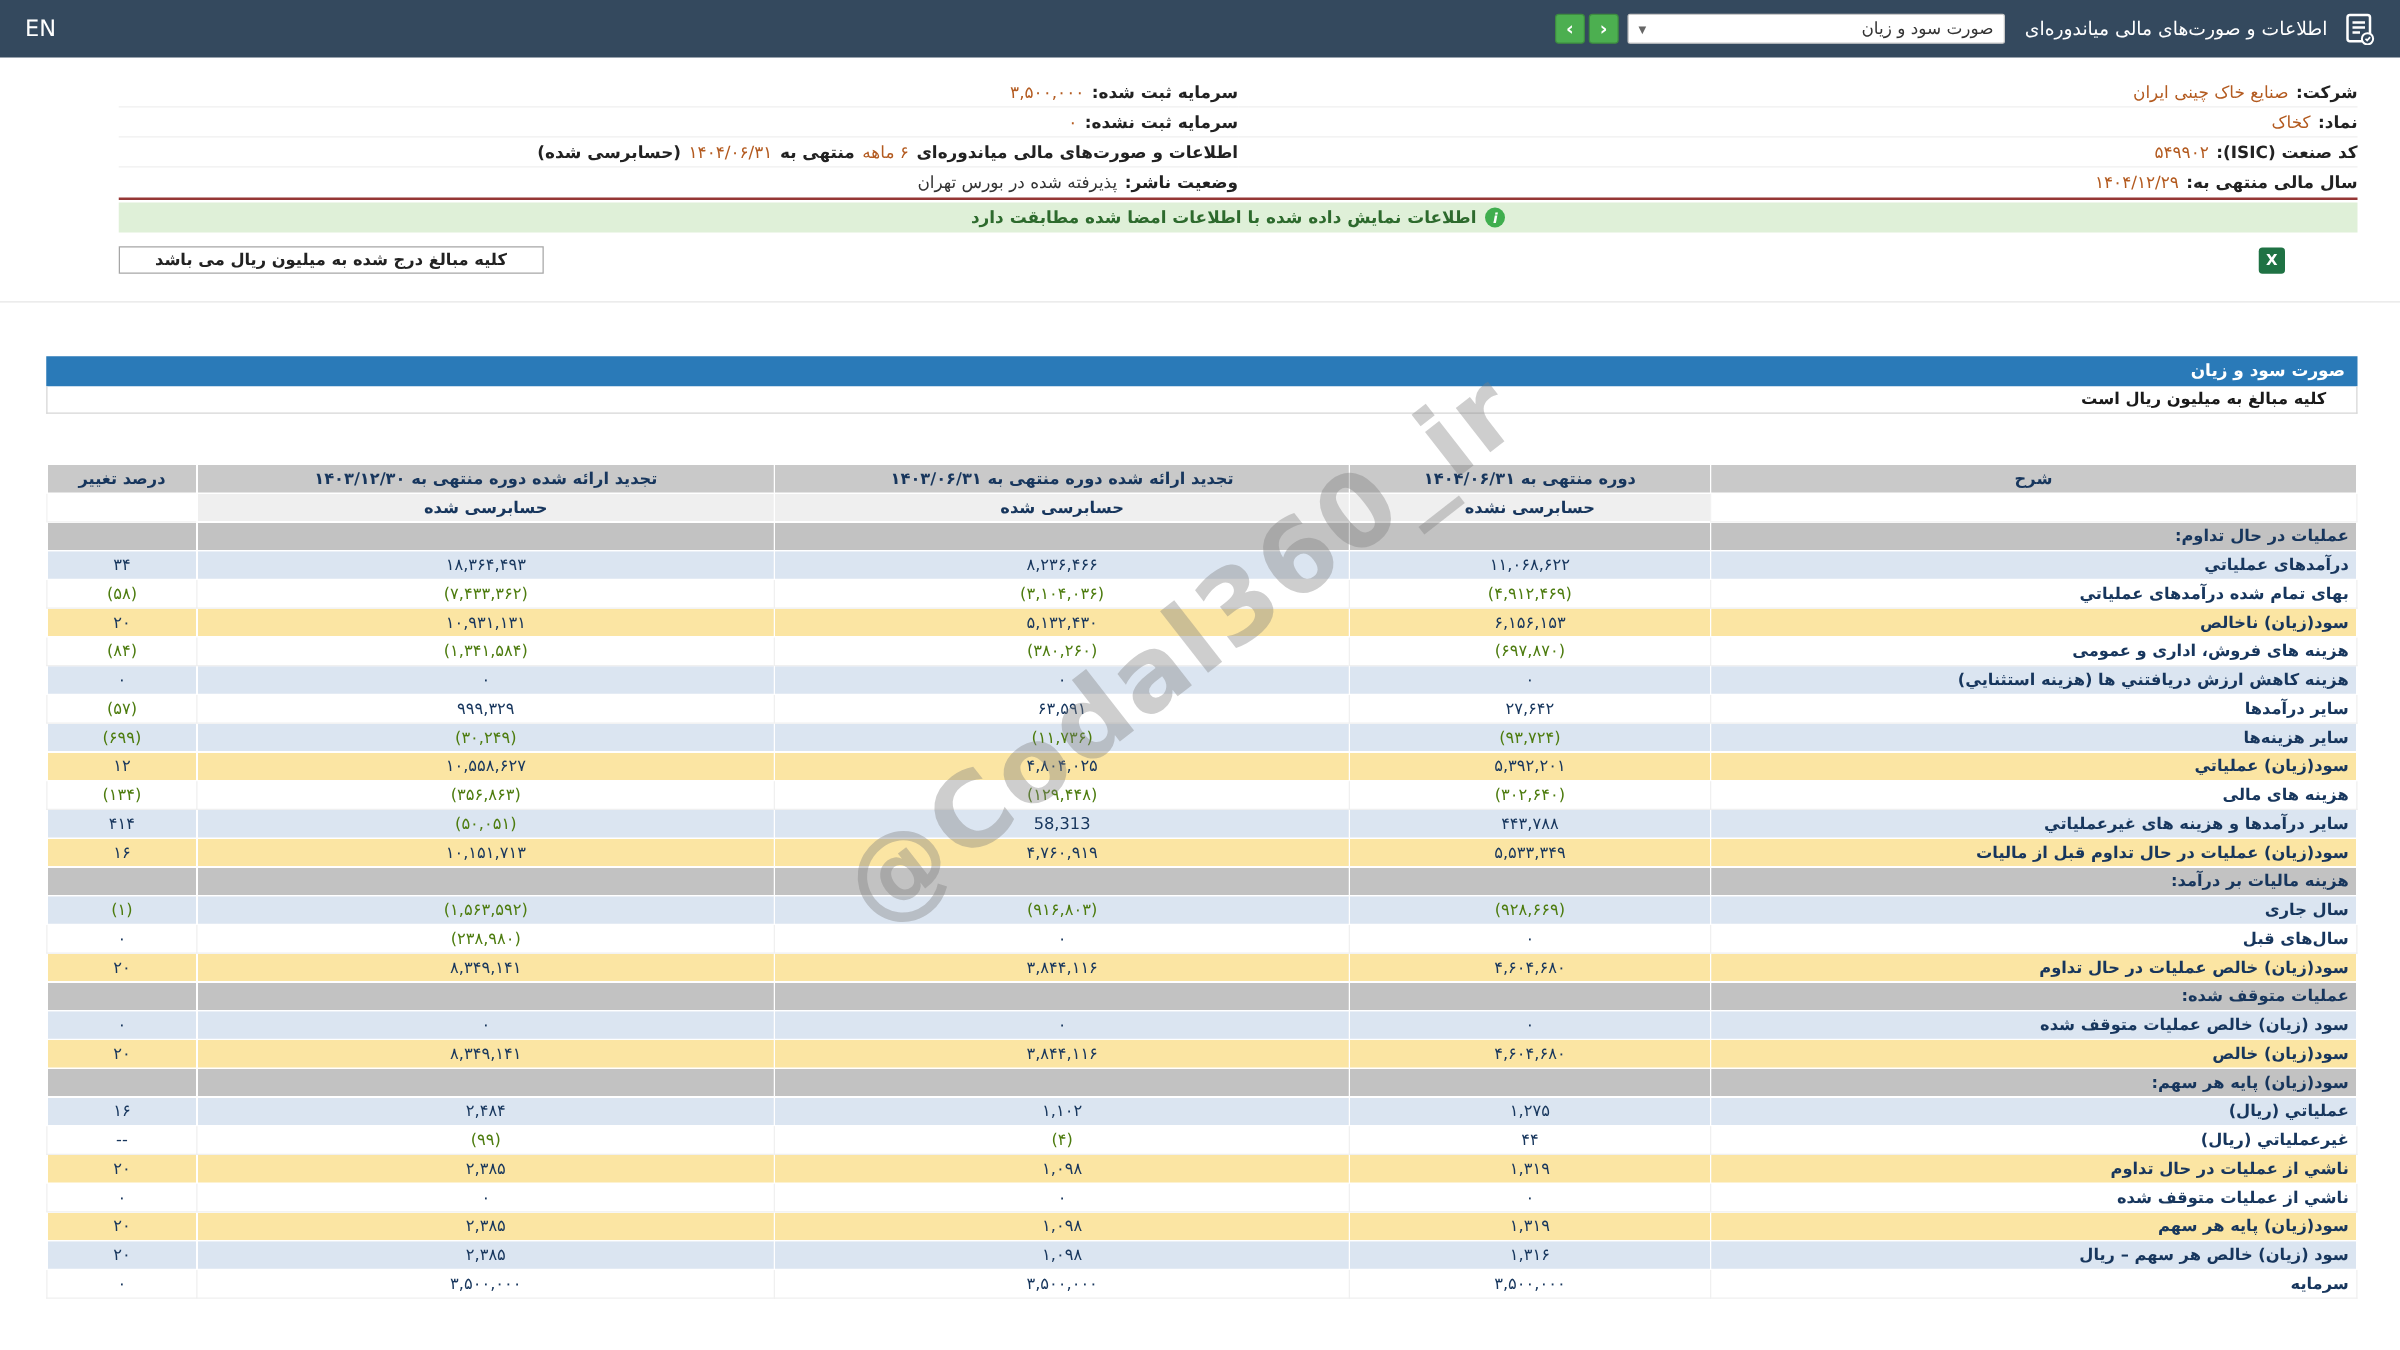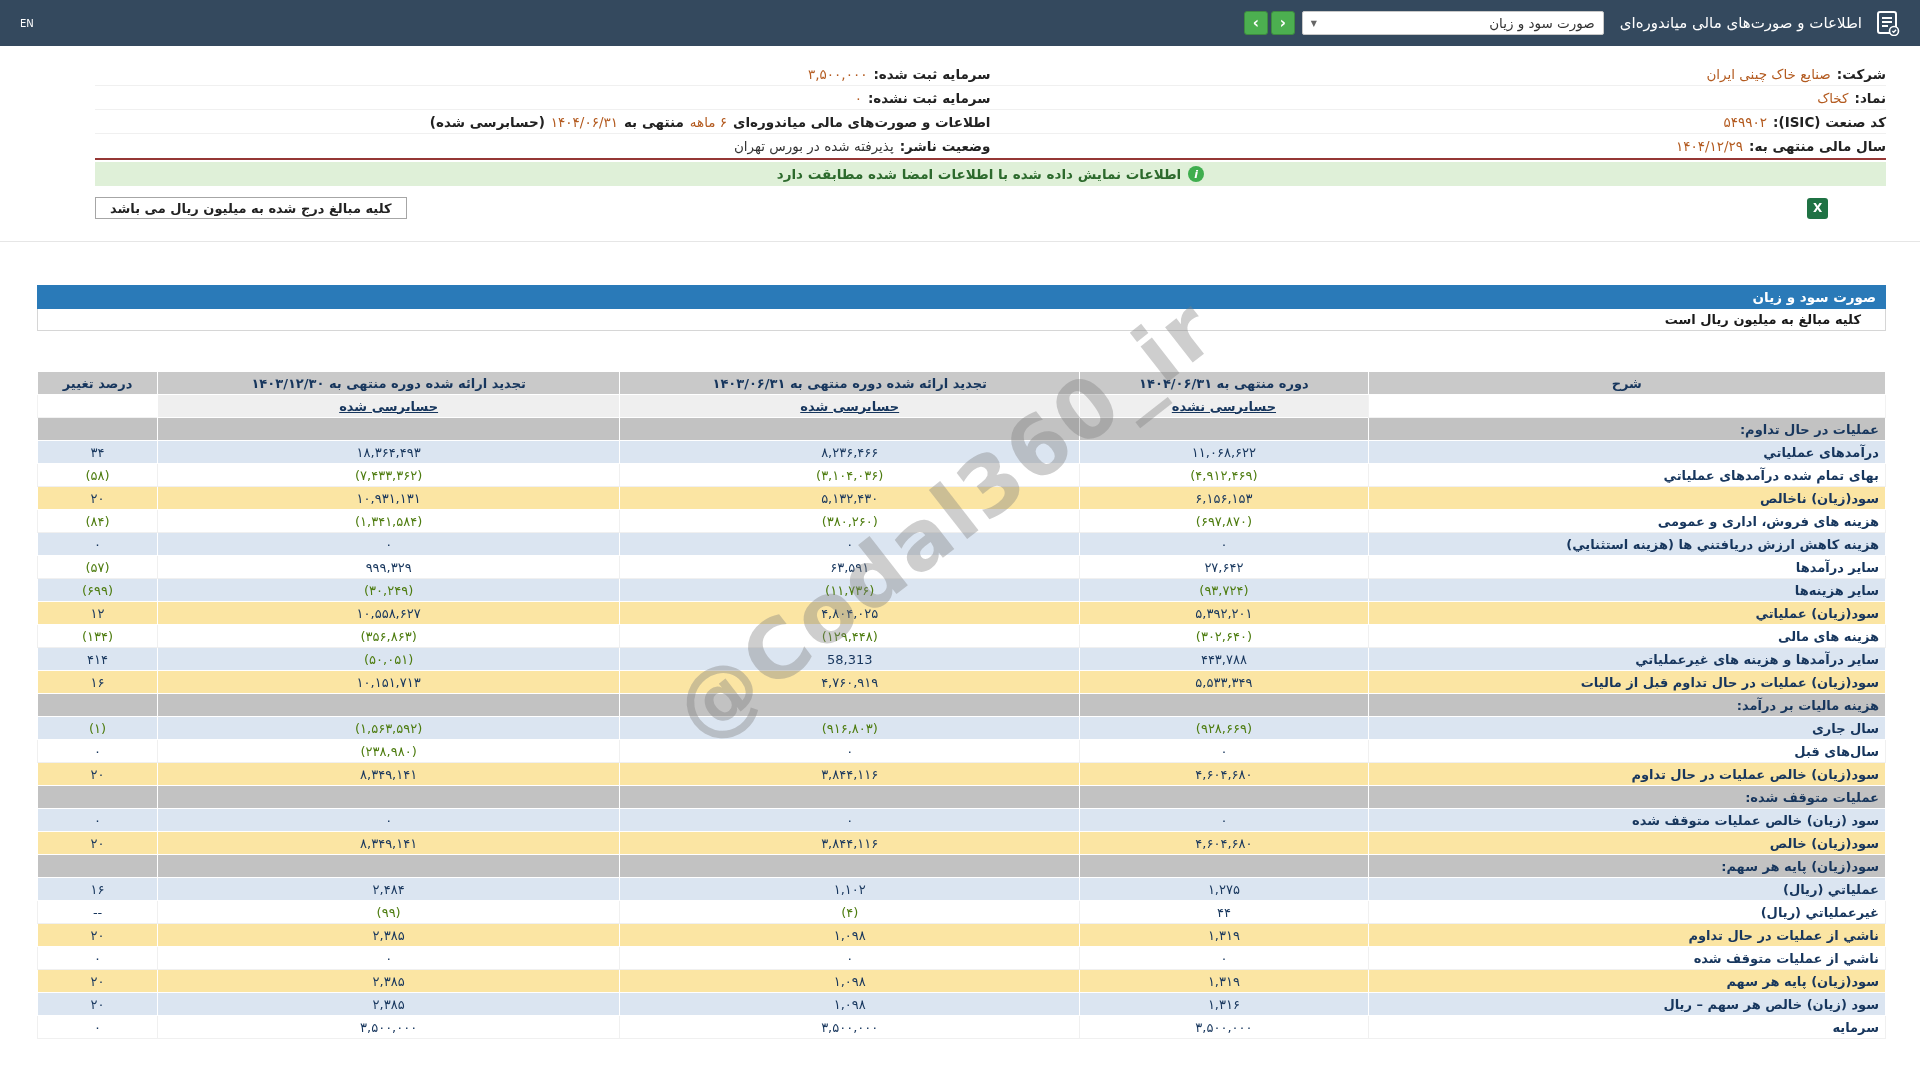--- a/index.html
+++ b/index.html
@@ -8,51 +8,51 @@
 
   
   .topbar{height:46px;background:#34495e;display:flex;justify-content:space-between;align-items:center;padding:0 20px;}
   .topbar-main{display:flex;align-items:center;}
   .codal-icon{display:flex;margin-left:12px;}
   .topbar-title{color:#fff;font-size:15px;margin-left:16px;white-space:nowrap;}
   .period-select{width:302px;height:24px;background:#fff;border:1px solid #c8c8c8;border-radius:2px;display:flex;align-items:center;justify-content:space-between;padding:0 8px;font-size:13.5px;color:#333;cursor:pointer;}
   .caret{font-size:8px;color:#666;}
   .nav-btn{width:24px;height:24px;background:#4caf50;border:1px solid #3d8b40;border-radius:3px;color:#fff;font-size:15px;font-weight:bold;line-height:1;cursor:pointer;margin-right:7px;display:flex;align-items:center;justify-content:center;font-family:"DejaVu Sans",sans-serif;}
   .nav-btn + .nav-btn{margin-right:3px;}
-  .en-link{color:#fff;font-size:10px;cursor:pointer;}
+  .en-link{color:#fff;font-size:18px;cursor:pointer;}
 
   
   .top-wrap{margin:16px 34px 0 95px;}
   .info-grid{display:flex;border-bottom:2px solid #953735;}
   .info-col{width:50%;}
   .info-row{height:24px;display:flex;align-items:center;gap:6px;font-size:13.5px;border-bottom:1px solid #f0f0f0;white-space:nowrap;}
   .info-col .info-row:last-child{border-bottom:none;}
   .seg-label{color:#222;font-weight:bold;}
   .seg-value{color:#b35a1f;}
   .seg-dark{color:#333;}
 
   .signed-banner{height:24px;background:#dff0d8;display:flex;align-items:center;justify-content:center;gap:7px;margin-top:2px;font-size:13.5px;color:#2d6a2d;font-weight:bold;}
   .info-icon{width:16px;height:16px;border-radius:50%;background:#3fae4e;color:#fff;font-size:11px;font-weight:bold;font-style:italic;display:flex;align-items:center;justify-content:center;flex:0 0 16px;}
 
   .unit-row{margin-top:9px;display:flex;justify-content:space-between;align-items:center;height:26px;}
   .excel-icon{width:21px;height:21px;background:#1f7244;color:#fff;display:flex;align-items:center;justify-content:center;font-weight:bold;font-size:12px;border-radius:3px;margin-right:58px;cursor:pointer;}
-  .unit-box{border:1px solid #a6a6a6;background:#fff;height:22px;display:flex;align-items:center;padding:0 14px;font-size:13px;font-weight:bold;color:#222;white-space:nowrap;}
+  .unit-box{border:1px solid #a6a6a6;background:#fff;height:22px;display:flex;align-items:center;padding:0 28px;font-size:13px;font-weight:bold;color:#222;white-space:nowrap;}
 
   .page-divider{border-bottom:1px solid #e6e6e6;margin-top:20px;}
 
   
   .statement{margin:43px 34px 0 37px;}
   .title-bar{height:24px;background:#2a7ab8;color:#fff;font-weight:bold;font-size:13.5px;display:flex;align-items:center;padding:0 10px;}
   .unit-note{height:22px;border:1px solid #d6d6d6;border-top:none;display:flex;align-items:center;padding:0 24px;font-size:13px;font-weight:bold;color:#1a1a1a;}
 
   .fin-table{width:100%;border-collapse:collapse;table-layout:fixed;margin-top:40px;font-size:13px;}
   .fin-table th,.fin-table td{height:23px;padding:0 6px;border:1px solid #fff;overflow:hidden;white-space:nowrap;}
   .fin-table thead th{color:#17365d;font-weight:bold;font-size:13px;text-align:center;}
   .head-main th{background:#c9c9c9;}
-  .head-sub th{background:#efefef;text-decoration:underline;}
+  .head-sub th{background:#efefef;}
   .head-sub th.empty{background:#fff;border-color:#f2f2f2;}
   tr.row-section td{background:#c2c2c2;}
   tr.row-blue td{background:#dbe5f1;}
   tr.row-yellow td{background:#fbe5a3;}
   tr.row-white td{background:#fff;border-color:#f0f0f0;}
   td.cell-label{text-align:right;color:#17365d;font-weight:bold;}
   td.cell-num{text-align:center;color:#17365d;direction:ltr;}
   td.cell-num.neg{color:#4d7c0f;}
 
   .watermark{position:absolute;left:945px;top:520px;transform:translate(-50%,-50%) rotate(-38deg);font-size:82px;font-weight:bold;color:rgba(125,125,125,0.38);letter-spacing:3px;direction:ltr;pointer-events:none;z-index:10;white-space:nowrap;}

